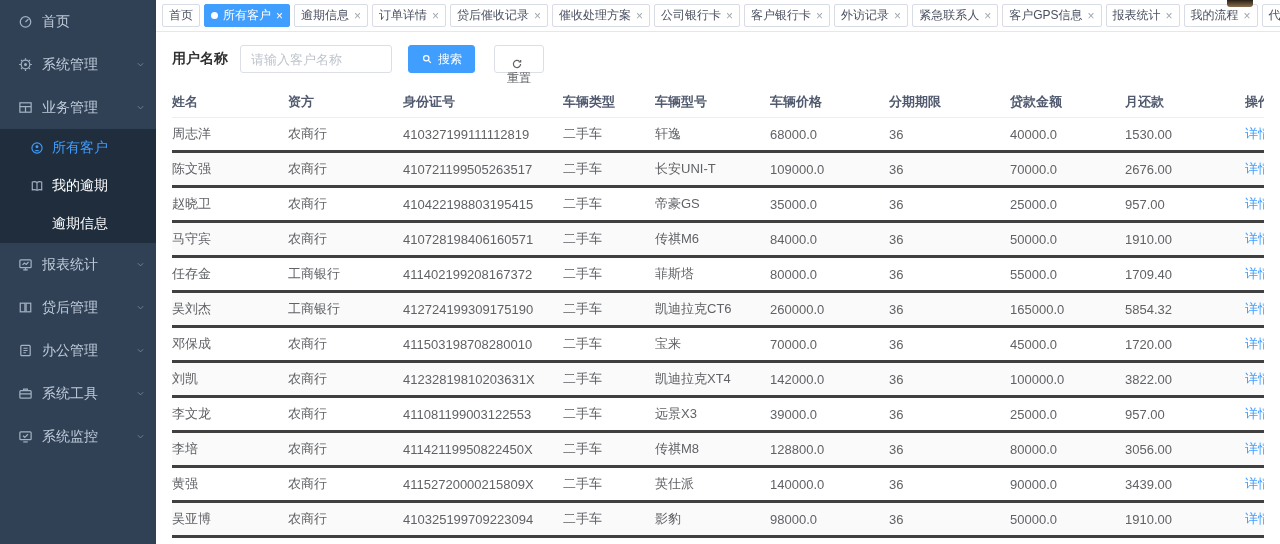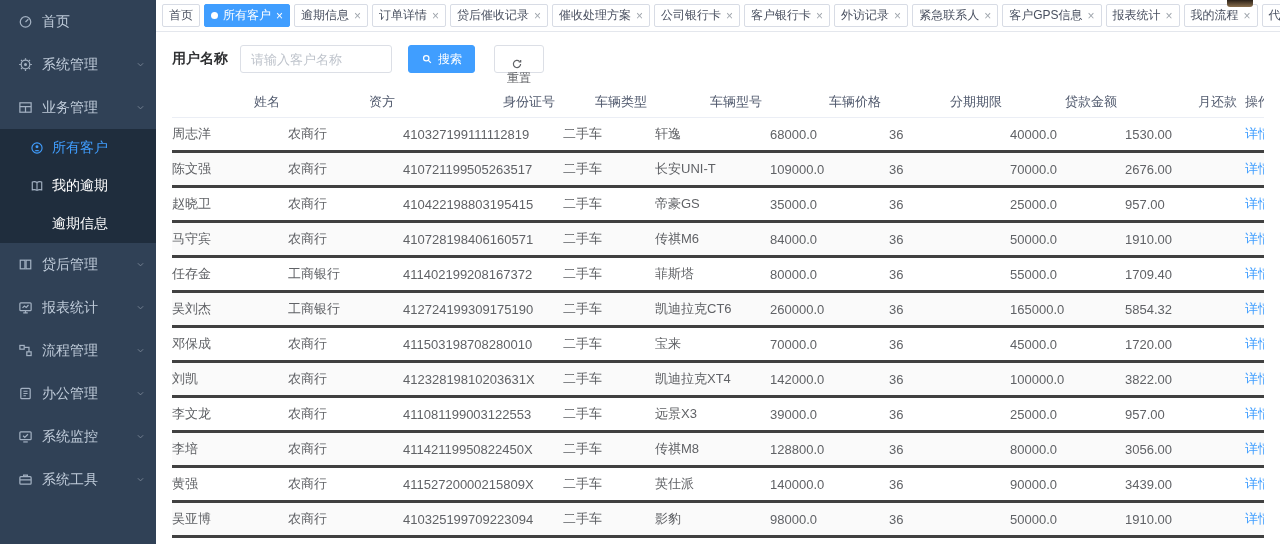--- a/index.html
+++ b/index.html
@@ -45,21 +45,21 @@
          border-radius:3px; font-size:12px; cursor:pointer; border:1px solid transparent; }
   .btn .bicn { width:12px; height:12px; margin-right:5px; }
   .btn-primary { background:#409eff; border-color:#409eff; color:#fff; margin-right:19px; }
   .btn-plain { background:#fff; border-color:#dcdfe6; color:#606266;flex-direction:column; }
   
   .tbl { width:100%; font-size:13px; }
   .trow { display:grid;
           grid-template-columns:116px 115px 160px 92px 115px 119px 121px 115px 120px 1fr;
           align-items:center; border-bottom:3px solid #404040; height:35px; }
   .thead { height:32px; border-bottom:1px solid #ebeef5; }
-  .thead .cell { color:#515a6e; font-weight:normal;text-align:right; }
+  .thead .cell { color:#515a6e; font-weight:bold; }
   .trow:nth-child(odd):not(.thead) { background:#fafafa; }
   .cell { padding-right:8px; white-space:nowrap; overflow:hidden; color:#606266; }
   .cell a { color:#409eff; text-decoration:none; cursor:pointer; }
   
   .avatar-clip { position:absolute; top:0; left:1227px; width:26px; height:7px;
                  background:linear-gradient(#2a2017,#8a6f4d); border-radius:0 0 3px 3px; z-index:5; }
 </style>
 </head>
 <body>
 
@@ -126,98 +126,83 @@
           <span>我的逾期</span>
         </div>
         <div class="sub-item">
           <span class="no-icn"></span>
           <span>逾期信息</span>
         </div>
       </div>
       <div class="side-item">
         <span class="icn">
           <svg viewBox="0 0 16 16" fill="none" stroke="currentColor" stroke-width="1.3">
-            <rect x="2.4" y="3.4" width="5" height="9.2"></rect>
-            <rect x="8.6" y="3.4" width="5" height="9.2"></rect>
-          </svg>
-        </span>
-        <span>贷后管理</span>
-        <span class="chev">
-          <svg viewBox="0 0 16 16" fill="none" stroke="currentColor" stroke-width="1.3">
-            <path d="M4.2 6.2 L8 10 L11.8 6.2"></path>
-          </svg>
-        </span>
-      </div>
-      <div class="side-item">
-        <span class="icn">
-          <svg viewBox="0 0 16 16" fill="none" stroke="currentColor" stroke-width="1.3">
             <rect x="2" y="3" width="12" height="8.4" rx="1"></rect>
             <path d="M4.8 8.4 l2-2 2 1.5 2.4-2.6"></path>
             <path d="M5.6 13.8 h4.8 M8 11.4 V13.8"></path>
           </svg>
         </span>
         <span>报表统计</span>
         <span class="chev">
           <svg viewBox="0 0 16 16" fill="none" stroke="currentColor" stroke-width="1.3">
             <path d="M4.2 6.2 L8 10 L11.8 6.2"></path>
           </svg>
         </span>
       </div>
       <div class="side-item">
         <span class="icn">
           <svg viewBox="0 0 16 16" fill="none" stroke="currentColor" stroke-width="1.3">
-            <rect x="2" y="2.6" width="4.6" height="4"></rect>
-            <rect x="9.4" y="9.4" width="4.6" height="4"></rect>
-            <path d="M6.6 4.6 H11.7 V9.4"></path>
-          </svg>
-        </span>
-        <span>流程管理</span>
+            <rect x="2.4" y="3.4" width="5" height="9.2"></rect>
+            <rect x="8.6" y="3.4" width="5" height="9.2"></rect>
+          </svg>
+        </span>
+        <span>贷后管理</span>
         <span class="chev">
           <svg viewBox="0 0 16 16" fill="none" stroke="currentColor" stroke-width="1.3">
             <path d="M4.2 6.2 L8 10 L11.8 6.2"></path>
           </svg>
         </span>
       </div>
       <div class="side-item">
         <span class="icn">
           <svg viewBox="0 0 16 16" fill="none" stroke="currentColor" stroke-width="1.3">
             <rect x="3" y="2.6" width="10" height="10.8" rx="1"></rect>
             <path d="M5.8 5.6 h4.4 M5.8 8 h4.4 M5.8 10.4 h2.6"></path>
           </svg>
         </span>
         <span>办公管理</span>
+        <span class="chev">
+          <svg viewBox="0 0 16 16" fill="none" stroke="currentColor" stroke-width="1.3">
+            <path d="M4.2 6.2 L8 10 L11.8 6.2"></path>
+          </svg>
+        </span>
+      </div>
+      <div class="side-item">
+        <span class="icn">
+          <svg viewBox="0 0 16 16" fill="none" stroke="currentColor" stroke-width="1.3">
+            <rect x="2" y="5" width="12" height="8" rx="1"></rect>
+            <path d="M6 5 V3.4 h4 V5 M2 8.4 h12"></path>
+          </svg>
+        </span>
+        <span>系统工具</span>
         <span class="chev">
           <svg viewBox="0 0 16 16" fill="none" stroke="currentColor" stroke-width="1.3">
             <path d="M4.2 6.2 L8 10 L11.8 6.2"></path>
           </svg>
         </span>
       </div>
       <div class="side-item">
         <span class="icn">
           <svg viewBox="0 0 16 16" fill="none" stroke="currentColor" stroke-width="1.3">
             <rect x="2" y="3" width="12" height="8.4" rx="1"></rect>
             <path d="M5.4 7.2 l1.8 1.8 3.4-3.4"></path>
             <path d="M5.6 13.8 h4.8"></path>
           </svg>
         </span>
         <span>系统监控</span>
-        <span class="chev">
-          <svg viewBox="0 0 16 16" fill="none" stroke="currentColor" stroke-width="1.3">
-            <path d="M4.2 6.2 L8 10 L11.8 6.2"></path>
-          </svg>
-        </span>
-      </div>
-      <div class="side-item">
-        <span class="icn">
-          <svg viewBox="0 0 16 16" fill="none" stroke="currentColor" stroke-width="1.3">
-            <rect x="2" y="5" width="12" height="8" rx="1"></rect>
-            <path d="M6 5 V3.4 h4 V5 M2 8.4 h12"></path>
-          </svg>
-        </span>
-        <span>系统工具</span>
         <span class="chev">
           <svg viewBox="0 0 16 16" fill="none" stroke="currentColor" stroke-width="1.3">
             <path d="M4.2 6.2 L8 10 L11.8 6.2"></path>
           </svg>
         </span>
       </div>
     </nav>
 </aside>
 
 <div class="main">

